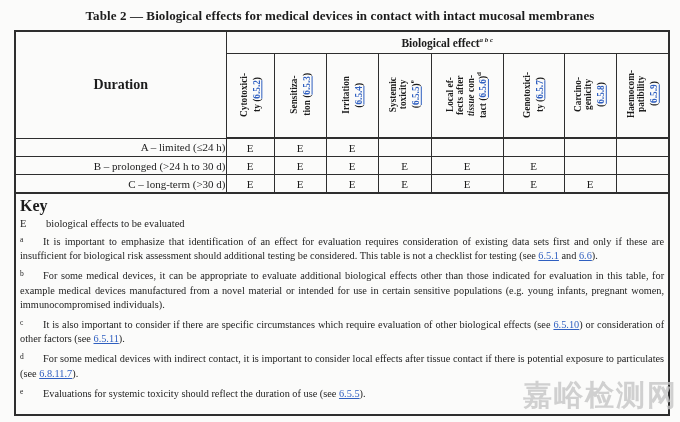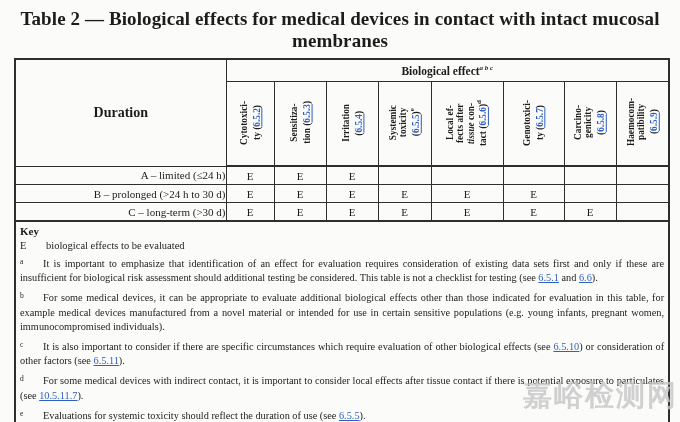--- a/index.html
+++ b/index.html
@@ -7,21 +7,21 @@
     width:680px; height:422px;
     background:#fbfbfa;
     font-family:"Liberation Serif", serif;
     color:#1c1c1c;
     position:relative;
     overflow:hidden;
   }
   .title {
     text-align:center;
     font-weight:bold;
-    font-size:19px;
+    font-size:13px;
     padding-top:8px;
     letter-spacing:0.1px;
   }
   table.main {
     border-collapse:collapse;
     table-layout:fixed;
     margin:6px 0 0 14px;
     width:654px;
     border:2px solid #2e2e2e;
   }
@@ -47,21 +47,21 @@
     text-align:center;
     max-height:76px;
   }
   td.rowlabel { font-size:11px; text-align:right; height:17px; }
   td.ecell { font-size:11px; text-align:center; height:17px; }
   td.keycell {
     border-top:2px solid #2e2e2e;
     padding:2px 4px 3px 3px;
     vertical-align:top;
   }
-  .key-heading { font-size:11px; font-weight:bold; margin:1px 0 3px 1px; }
+  .key-heading { font-size:16px; font-weight:bold; margin:1px 0 3px 1px; }
   .key-line { font-size:10.5px; margin:0 0 6px 1px; }
   .key-symbol { display:inline-block; width:26px; }
   p.fn {
     font-size:10.3px;
     line-height:1.38;
     margin:0 0 6px 1px;
     text-align:justify;
   }
   sup.fn-marker {
     display:inline-block;
@@ -172,21 +172,21 @@
     <td class="ecell">E</td>
     <td class="ecell"></td>
   </tr>
   <tr>
     <td class="keycell" colspan="9">
       <div class="key-heading">Key</div>
       <div class="key-line"><span class="key-symbol">E</span><span>biological effects to be evaluated</span></div>
       <p class="fn"><sup class="fn-marker">a</sup><span>It is important to emphasize that identification of an effect for evaluation requires consideration of existing data sets first and only if these are insufficient for biological risk assessment should additional testing be considered. This table is not a checklist for testing (see </span><a class="link">6.5.1</a><span> and </span><a class="link">6.6</a><span>).</span></p>
       <p class="fn"><sup class="fn-marker">b</sup><span>For some medical devices, it can be appropriate to evaluate additional biological effects other than those indicated for evaluation in this table, for example medical devices manufactured from a novel material or intended for use in certain sensitive populations (e.g. young infants, pregnant women, immunocompromised individuals).</span><a class="link"></a><span></span><a class="link"></a><span></span></p>
       <p class="fn"><sup class="fn-marker">c</sup><span>It is also important to consider if there are specific circumstances which require evaluation of other biological effects (see </span><a class="link">6.5.10</a><span>) or consideration of other factors (see </span><a class="link">6.5.11</a><span>).</span></p>
-      <p class="fn"><sup class="fn-marker">d</sup><span>For some medical devices with indirect contact, it is important to consider local effects after tissue contact if there is potential exposure to particulates (see </span><a class="link">10.5.11.7</a><span></span><a class="link"></a><span>).</span></p>
+      <p class="fn"><sup class="fn-marker">d</sup><span>For some medical devices with indirect contact, it is important to consider local effects after tissue contact if there is potential exposure to particulates (see </span><a class="link">6.8.11.7</a><span></span><a class="link"></a><span>).</span></p>
       <p class="fn" style="margin-bottom:10px"><sup class="fn-marker">e</sup><span>Evaluations for systemic toxicity should reflect the duration of use (see </span><a class="link">6.5.5</a><span></span><a class="link"></a><span>).</span></p>
     </td>
   </tr>
 </tbody>
   </table>
 
 <div class="watermark">
   <div class="cn">嘉峪检测网</div>
 </div>
 

